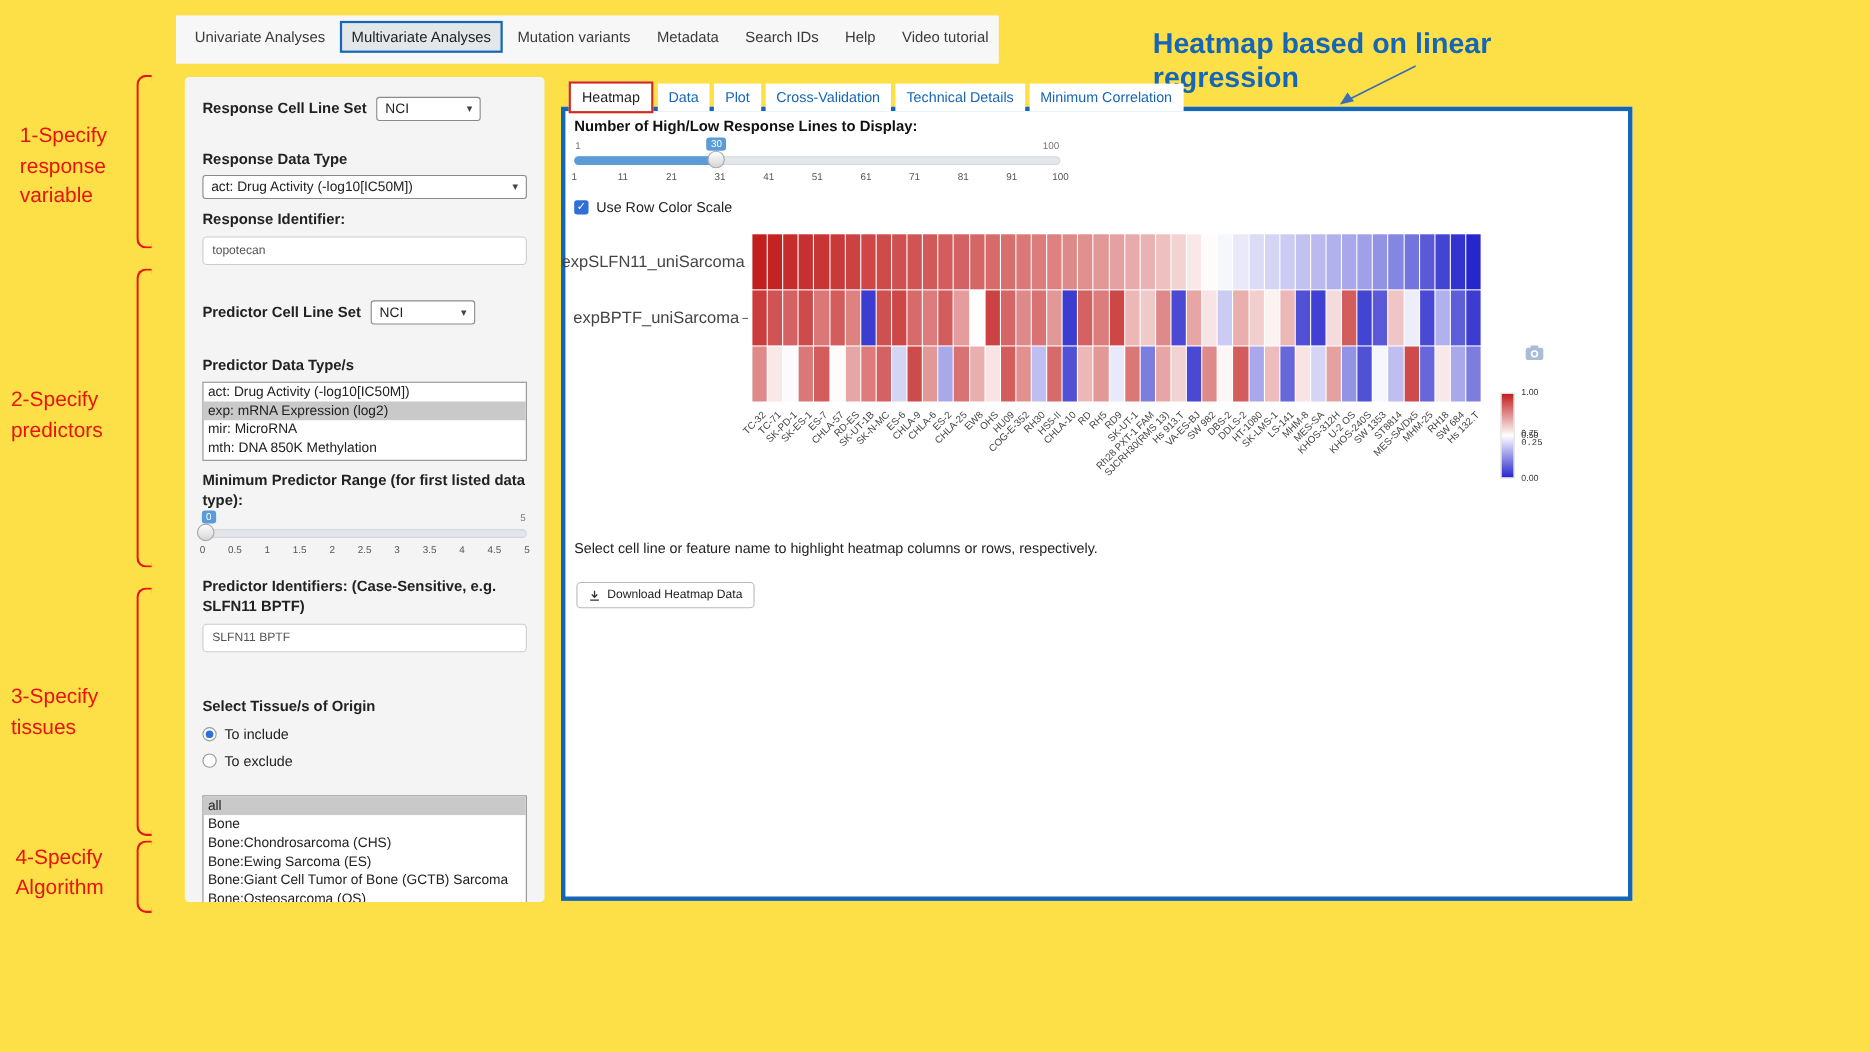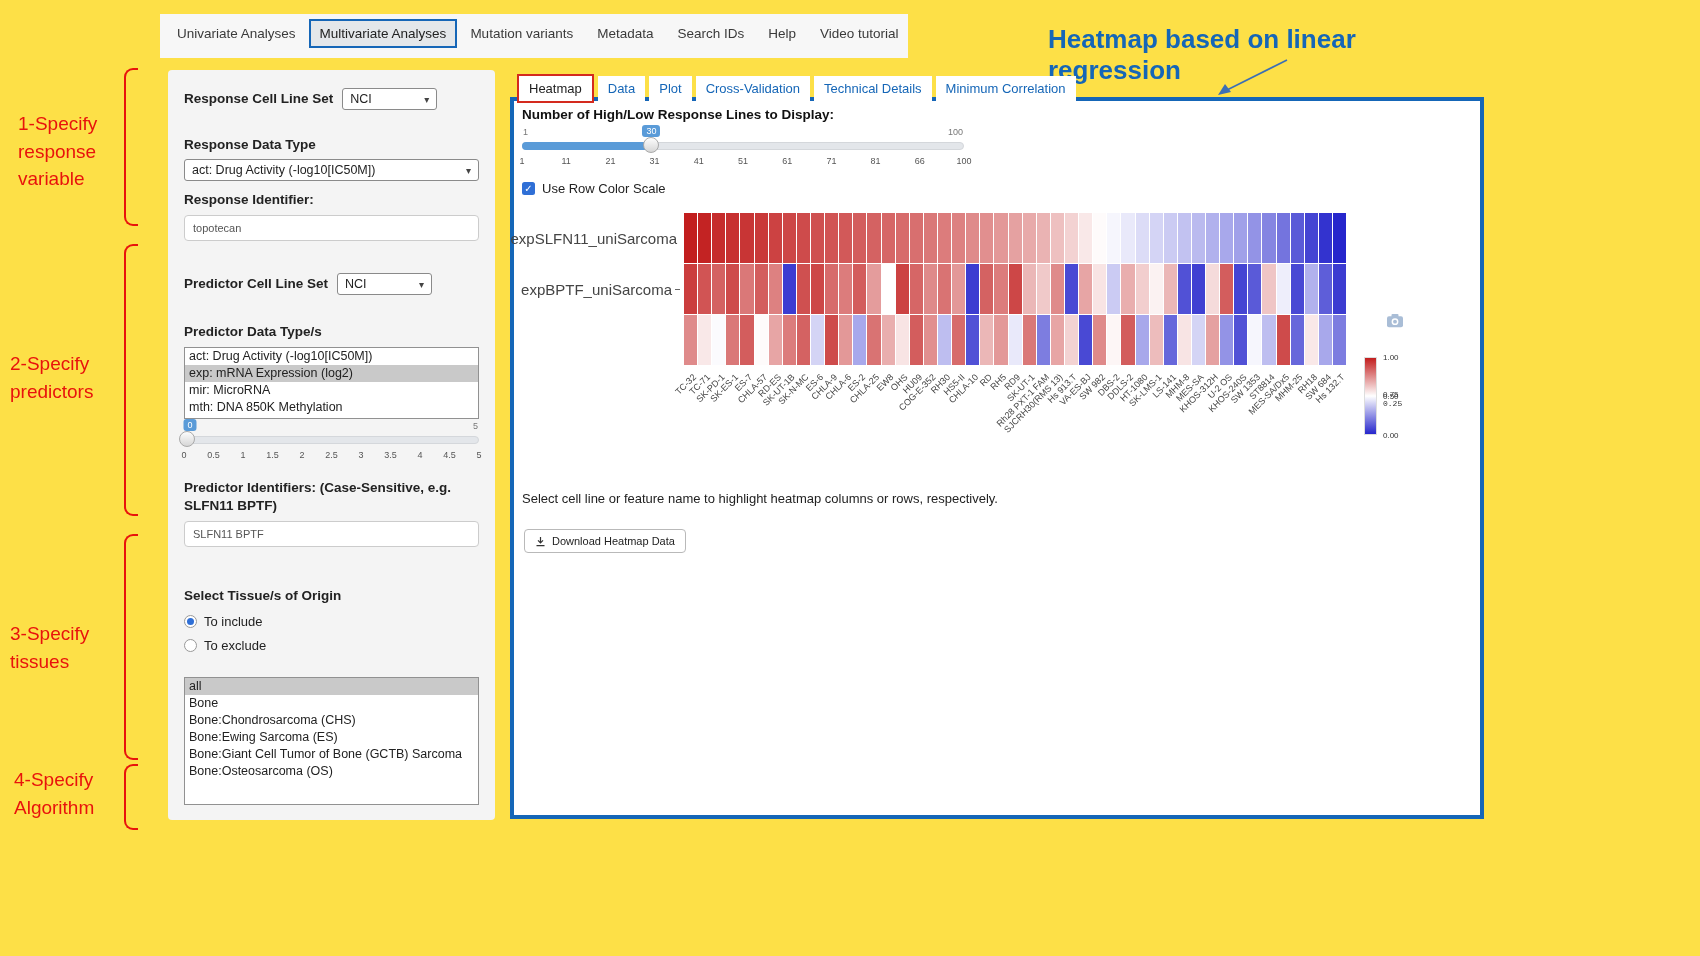--- a/index.html
+++ b/index.html
@@ -140,20 +140,21 @@
     </div>
 
     <div class="f-label" style="margin-top:28px">Predictor Data Type/s</div>
     <div class="listbox" style="margin-top:5px;height:72px">
         <div class="list-option">act: Drug Activity (-log10[IC50M])</div>
         <div class="list-option selected">exp: mRNA Expression (log2)</div>
         <div class="list-option">mir: MicroRNA</div>
         <div class="list-option">mth: DNA 850K Methylation</div>
       </div>
 
+    <div class="f-label" style="margin-top:9px">Minimum Predictor Range (for first listed data type):</div>
     <div class="slider" id="pred-slider">
       <div class="track"></div>
       <div class="fill" style="width: 0%;"></div>
       <div class="handle" style="left: 1%;"></div>
       <div class="bubble" style="left: 2%;">0</div>
       <span class="minmax max">5</span>
       <div class="ticks">
           <span class="tick" style="left: 0%;">0</span>
           <span class="tick" style="left: 10%;">0.5</span>
           <span class="tick" style="left: 20%;">1</span>
@@ -216,21 +217,21 @@
       <div class="ticks">
           <span class="tick" style="left: 0%;">1</span>
           <span class="tick" style="left: 10%;">11</span>
           <span class="tick" style="left: 20%;">21</span>
           <span class="tick" style="left: 30%;">31</span>
           <span class="tick" style="left: 40%;">41</span>
           <span class="tick" style="left: 50%;">51</span>
           <span class="tick" style="left: 60%;">61</span>
           <span class="tick" style="left: 70%;">71</span>
           <span class="tick" style="left: 80%;">81</span>
-          <span class="tick" style="left: 90%;">66</span>
+          <span class="tick" style="left: 90%;">91</span>
           <span class="tick" style="left: 100%;">100</span>
         </div>
     </div>
 
     <div class="rowscale-row">
       <span class="checkbox"></span>
       <span>Use Row Color Scale</span>
     </div>
 
     <div class="heatmap-area">

